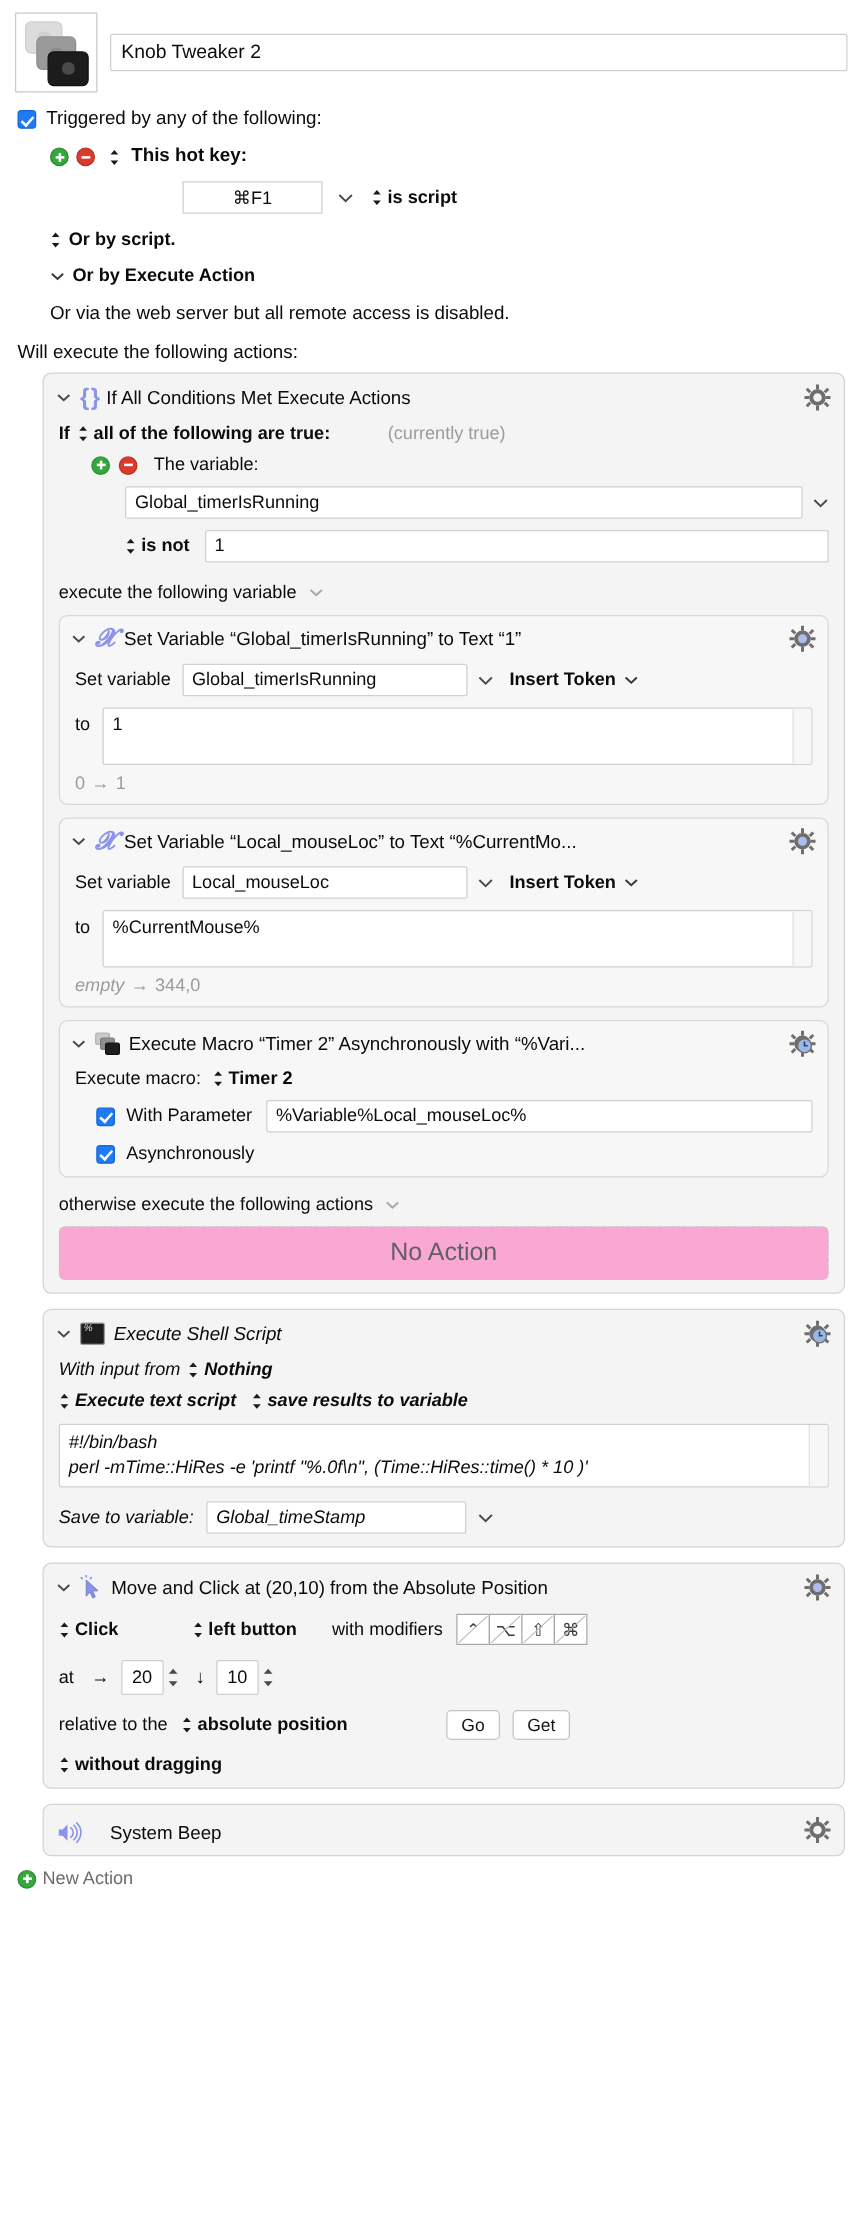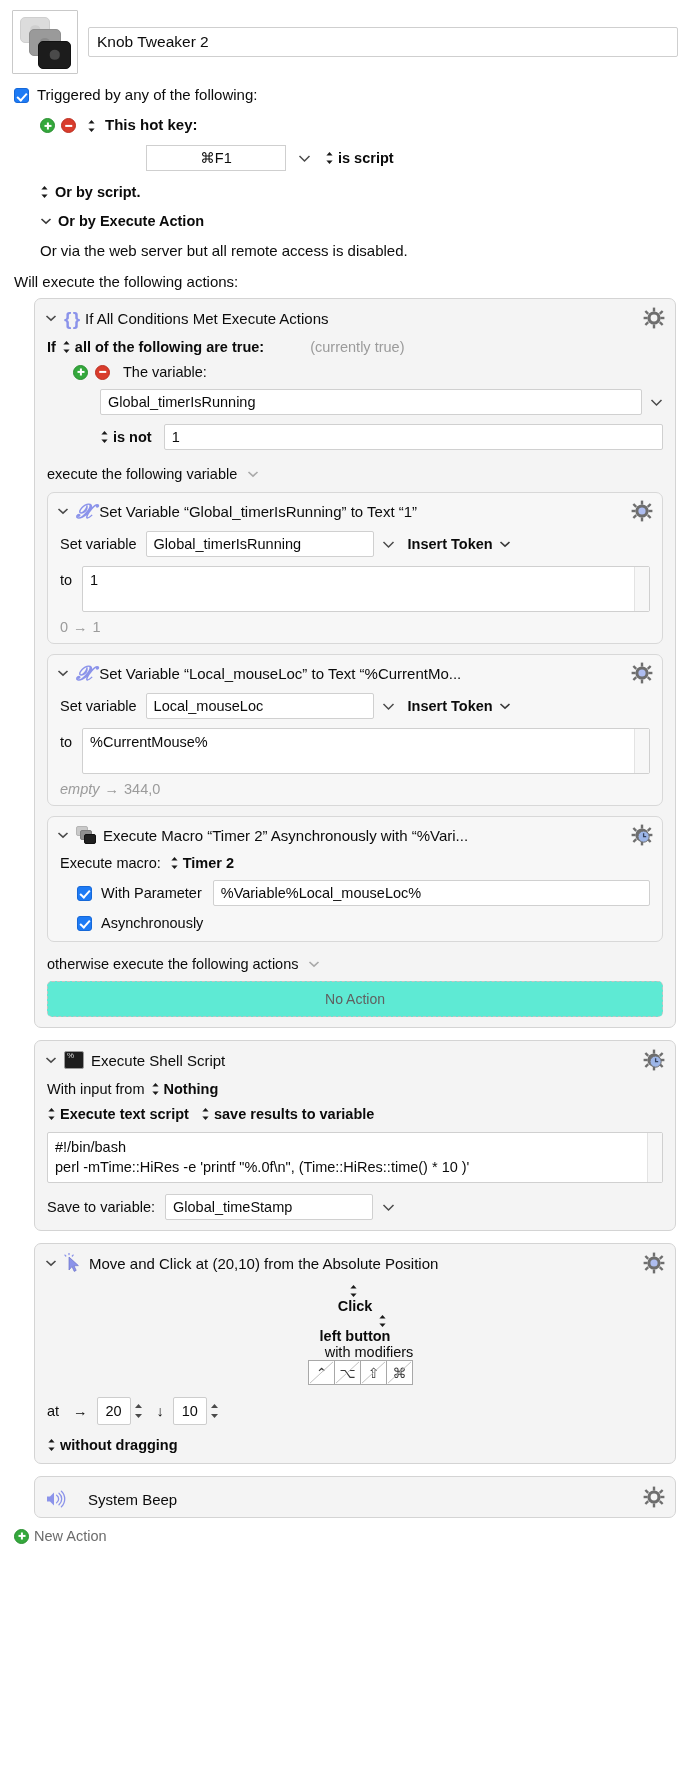--- a/index.html
+++ b/index.html
@@ -66,21 +66,21 @@
 
   .updown { display:inline-block; width:9px; text-align:center; line-height:1;
             font-size:11px; color:#1a1a1a; position:relative; top:0px; }
   .updown svg { display:block; }
 
   .chev { display:inline-block; color:#5a5a5a; }
   .chev svg { display:block; }
 
   .hk-row { display:flex; align-items:center; margin-top:12px; padding-left:132px; }
   .hk-field {
-    width:140px; height:26px; border:1px solid #cfcfcf; background:#fff;
+    width:112px; height:26px; border:1px solid #cfcfcf; background:#fff;
     display:flex; align-items:center; justify-content:center; font-size:14.5px;
   }
 
   .trig-line { margin-top:13px; padding-left:26px; display:flex; align-items:center; gap:6px; }
   .plain-line { margin-top:13px; padding-left:26px; font-size:15px; }
   .will-exec { padding:14px 0 8px 14px; font-size:15px; }
 
   
   .card {
     margin:0 14px 0 34px; border:1px solid #d4d4d4; border-radius:7px;
@@ -104,22 +104,22 @@
     padding:5px 7px; font-size:14.5px; position:relative; min-height:46px;
   }
   .tarea .sb { position:absolute; right:0; top:0; bottom:0; width:15px;
                background:#f7f7f7; border-left:1px solid #e3e3e3; }
   .grey { color:#9b9b9b; }
   .ital { font-style:italic; }
 
   .subcard { margin:10px 0 0 0; border:1px solid #d8d8d8; border-radius:7px; background:#f7f7f7; }
   .subcard .card-hdr { padding:7px 9px; }
   .noaction {
-    border:1px dashed #c2c2c2; border-radius:5px; background:#5eead4;
-    text-align:center; padding:9px 0; color:#606060; font-size:14px;
+    border:1px dashed #c2c2c2; border-radius:5px; background:#f9a8d4;
+    text-align:center; padding:9px 0; color:#606060; font-size:20px;
   }
 
   .xicon { font-family:"Liberation Serif", serif; font-style:italic; font-weight:bold;
            font-size:20px; color:#8b93ea; line-height:1; }
   .braces { font-family:"Liberation Sans", sans-serif; font-weight:bold; font-size:19px;
             color:#8b93ea; letter-spacing:-2px; line-height:1; }
 
   .mini-icon { width:20px; height:18px; position:relative; flex:0 0 auto; }
   .mi-a { position:absolute; left:0; top:0; width:12px; height:10px; background:#c9c9c9; border:1px solid #b5b5b5; border-radius:2px; }
   .mi-b { position:absolute; left:4px; top:4px; width:12px; height:10px; background:#8f8f8f; border:1px solid #7d7d7d; border-radius:2px; }
@@ -498,21 +498,21 @@
         <svg width="12" height="8" viewBox="0 0 12 8">
             <path d="M1.5 2 L6 6.2 L10.5 2" stroke="#a8a8a8" stroke-width="1.6" fill="none"></path>
           </svg>
       </span>
     </div>
 
     <div class="noaction" style="margin-top:9px;">No Action</div>
   </div>
 </div>
 
-<div class="card" style="margin-top:12px;">
+<div class="card" style="margin-top:12px;font-style:italic;">
   <div class="card-hdr">
     <span class="chev">
       <svg width="12" height="8" viewBox="0 0 12 8">
           <path d="M1.5 2 L6 6.2 L10.5 2" stroke="#4a4a4a" stroke-width="1.6" fill="none"></path>
         </svg>
     </span>
     <span class="term-icon"></span>
     <span class="card-title">Execute Shell Script</span>
     <span class="gear">
       <svg width="22" height="22" viewBox="0 0 22 22">
@@ -612,21 +612,21 @@
           <rect x="17" y="3.4" width="2.4" height="4" transform="rotate(45 18.2 5.4)"></rect>
           <rect x="2.6" y="14.6" width="2.4" height="4" transform="rotate(45 3.8 16.6)"></rect>
           <rect x="17" y="14.6" width="2.4" height="4" transform="rotate(-45 18.2 16.6)"></rect>
         </g>
         <circle cx="11" cy="11" r="3.6" fill="#aebdf0"></circle>
       </svg>
     </span>
   </div>
 
   <div class="inner" style="padding:0 12px 10px 12px;">
-    <div class="irow" style="margin-top:2px;flex-direction:column;">
+    <div class="irow" style="margin-top:2px;">
       <span class="updown" style="margin-right:4px;">
         <svg width="9" height="14" viewBox="0 0 9 14">
             <path d="M4.5 1 L7.6 4.6 L1.4 4.6 Z" fill="#1a1a1a"></path>
             <path d="M4.5 13 L7.6 9.4 L1.4 9.4 Z" fill="#1a1a1a"></path>
           </svg>
       </span>
       <span class="b">Click</span>
       <span class="updown" style="margin:0 4px 0 59px;">
         <svg width="9" height="14" viewBox="0 0 9 14">
             <path d="M4.5 1 L7.6 4.6 L1.4 4.6 Z" fill="#1a1a1a"></path>
@@ -680,20 +680,32 @@
         <span>10</span>
       </div>
       <span class="stepper">
         <svg width="13" height="20" viewBox="0 0 13 20">
           <path d="M6.5 3 L10 7 L3 7 Z" fill="#4a4a4a"></path>
             <path d="M6.5 17 L10 13 L3 13 Z" fill="#4a4a4a"></path>
         </svg>
       </span>
     </div>
 
+    <div class="irow" style="margin-top:12px;">
+      <span>relative to the</span>
+      <span class="updown" style="margin:0 4px 0 11px;">
+        <svg width="9" height="14" viewBox="0 0 9 14">
+            <path d="M4.5 1 L7.6 4.6 L1.4 4.6 Z" fill="#1a1a1a"></path>
+            <path d="M4.5 13 L7.6 9.4 L1.4 9.4 Z" fill="#1a1a1a"></path>
+          </svg>
+      </span>
+      <span class="b">absolute position</span>
+      <span class="btn" style="margin-left:79px;">Go</span>
+      <span class="btn" style="margin-left:10px;">Get</span>
+    </div>
 
     <div class="irow" style="margin-top:12px;">
       <span class="updown" style="margin-right:4px;">
         <svg width="9" height="14" viewBox="0 0 9 14">
             <path d="M4.5 1 L7.6 4.6 L1.4 4.6 Z" fill="#1a1a1a"></path>
             <path d="M4.5 13 L7.6 9.4 L1.4 9.4 Z" fill="#1a1a1a"></path>
           </svg>
       </span>
       <span class="b">without dragging</span>
     </div>

